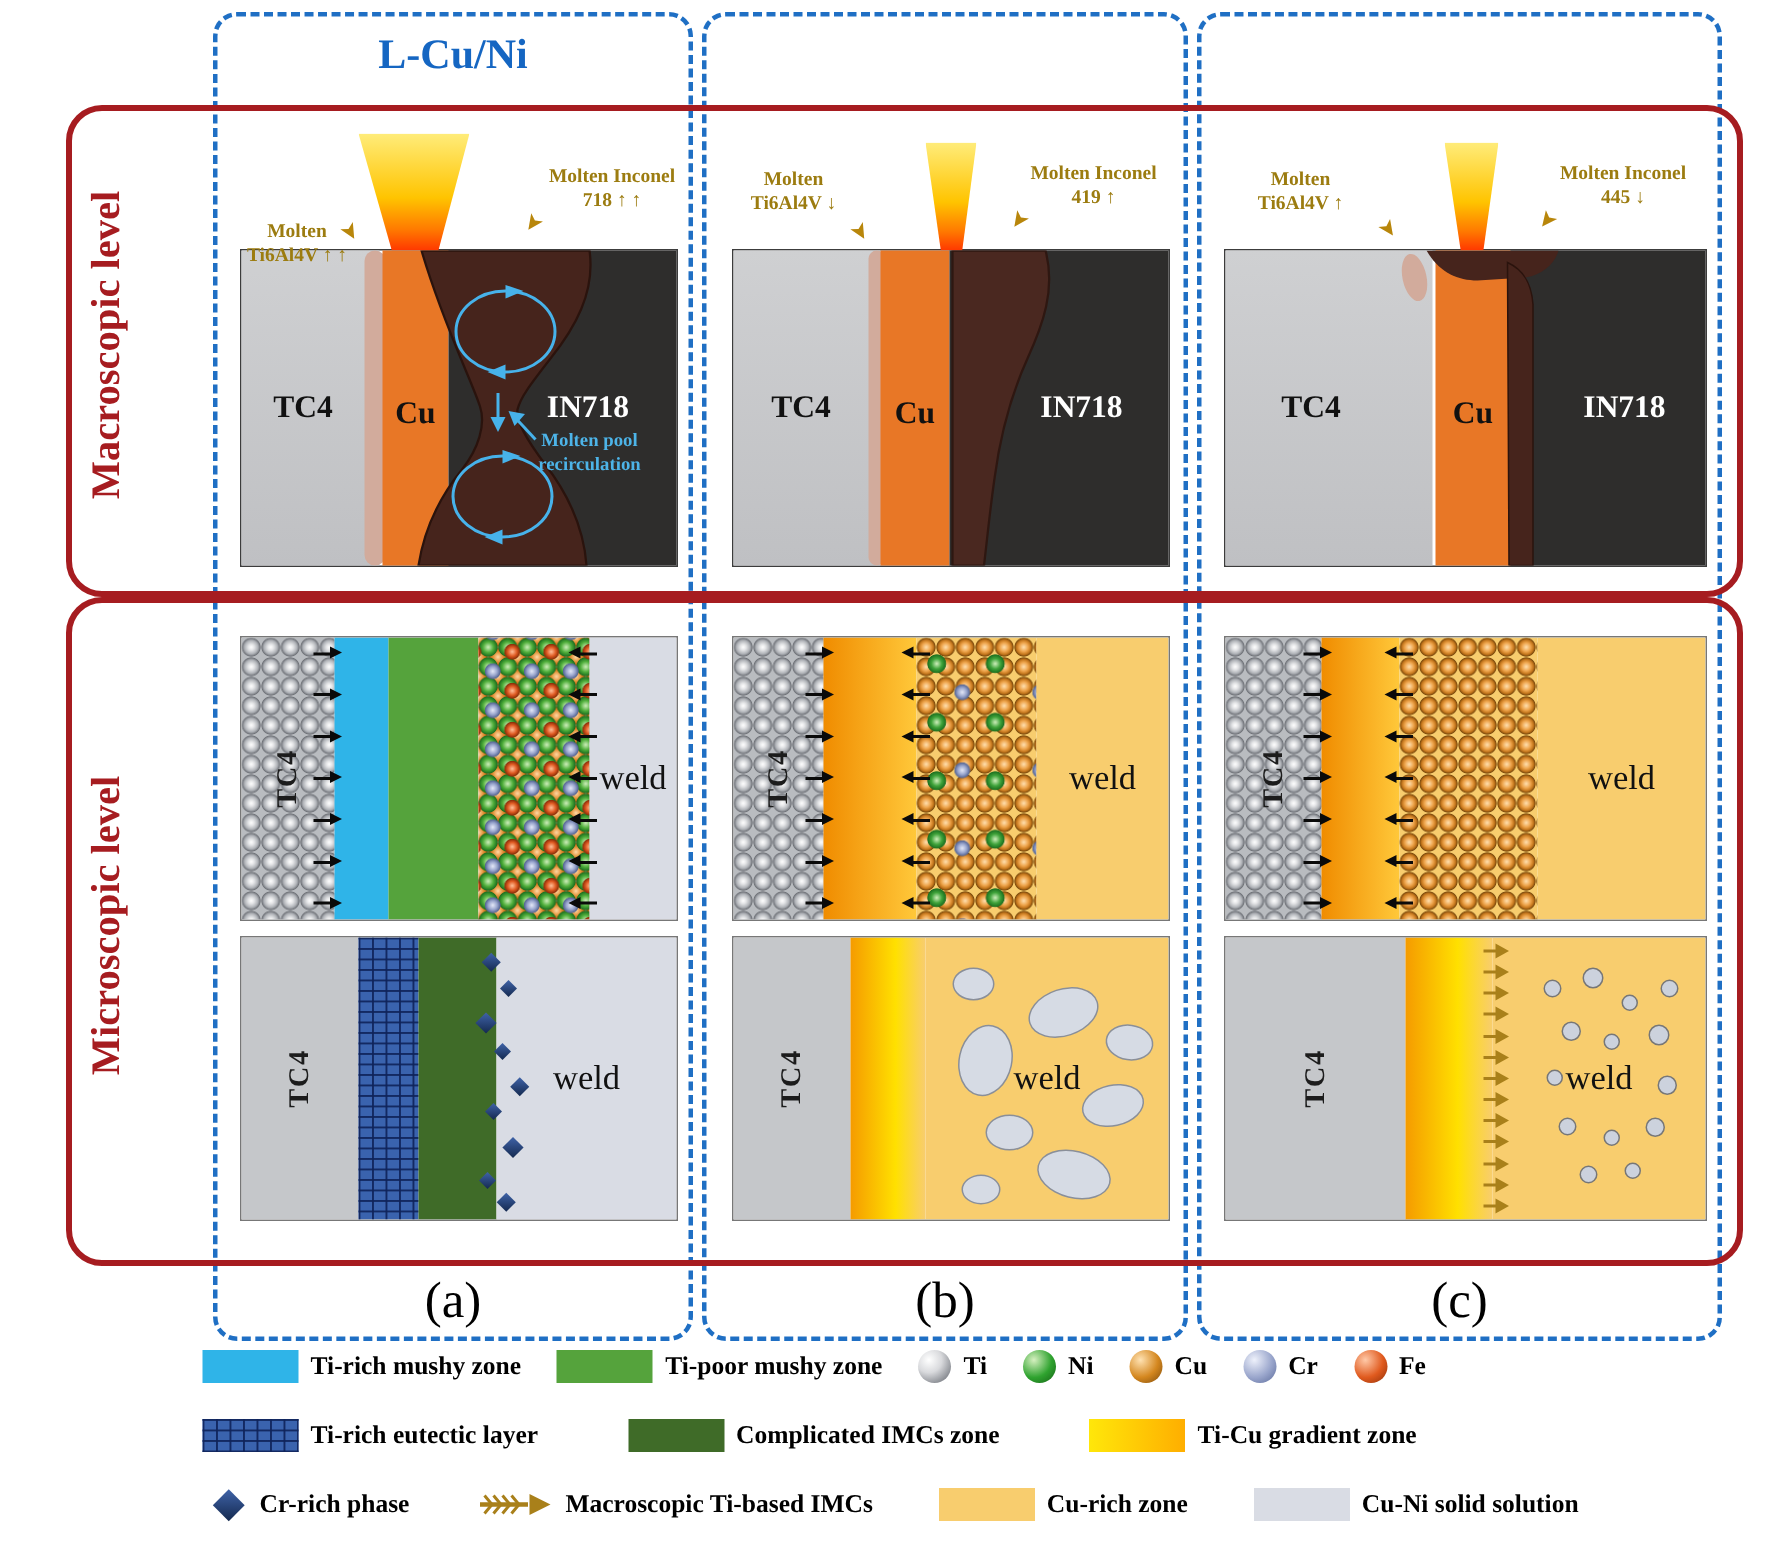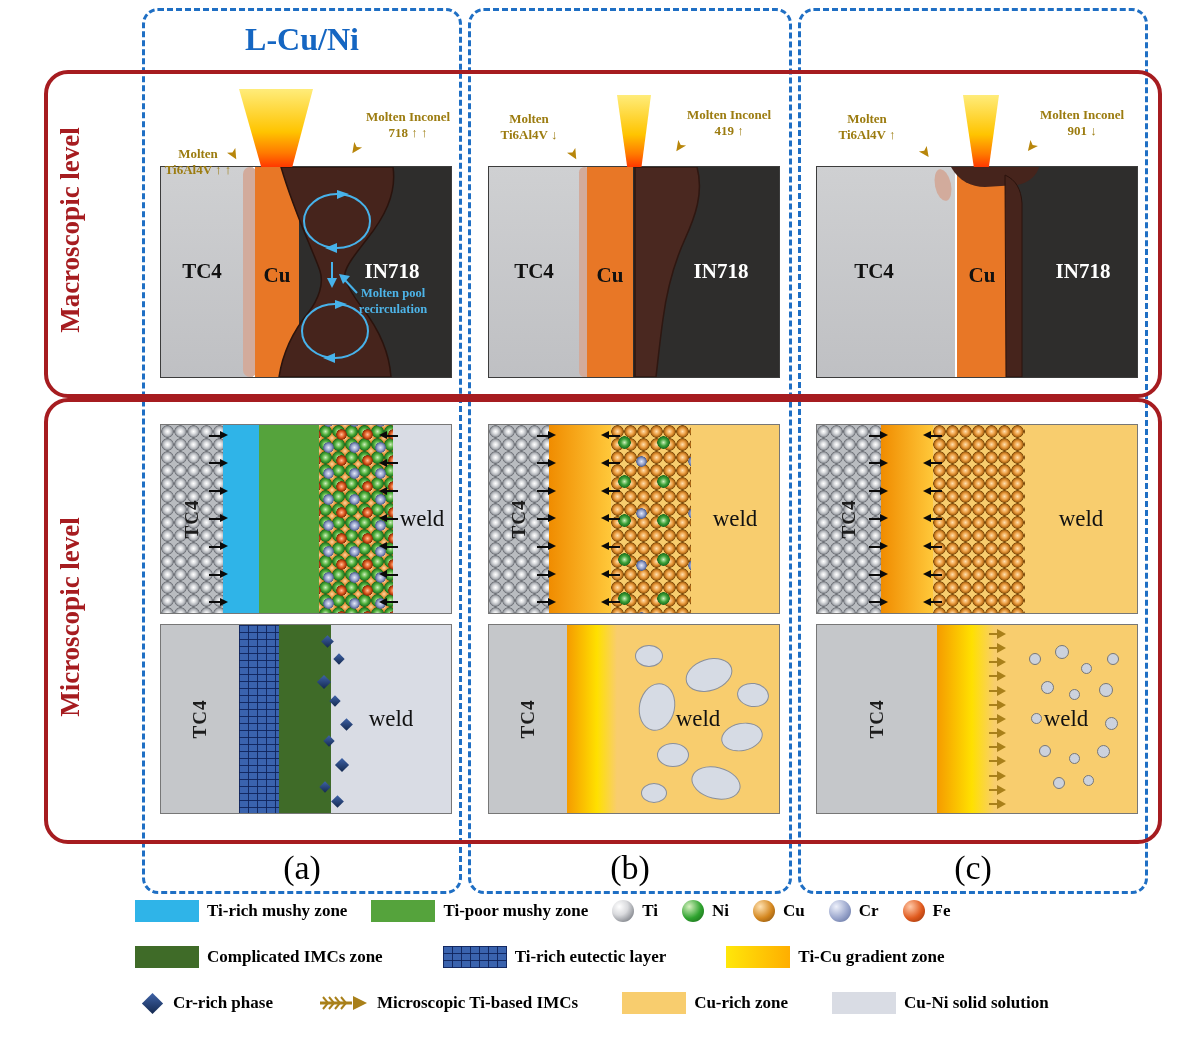--- a/index.html
+++ b/index.html
@@ -2,21 +2,21 @@
 <html><head>
 <meta charset="utf-8">
 <style>
   html,body{margin:0;padding:0;background:#fff;}
   .canvas{position:relative;width:1184px;height:1039px;background:#fff;overflow:hidden;
           font-family:"Liberation Serif","DejaVu Serif",serif;}
   .abs{position:absolute;}
   
   .dcol{position:absolute;border:3px dashed #1f6fc4;border-radius:16px;}
   .ctitle{position:absolute;top:10px;left:0;width:100%;text-align:center;
-          font-size:32px;font-weight:bold;color:#1566c2;}
+          font-size:28px;font-weight:bold;color:#1566c2;}
   .ccaption{position:absolute;bottom:4px;left:0;width:100%;text-align:center;
           font-size:34px;color:#000;}
   
   .rbox{position:absolute;border:4px solid #a61c20;border-radius:24px;}
   .seclab{position:absolute;color:#a61c20;font-weight:bold;font-size:27px;
           text-align:center;white-space:nowrap;transform:rotate(-90deg);}
   
   .mpanel{position:absolute;border:1px solid #3c3c3c;background:#fff;}
   .zone{position:absolute;top:0;height:100%;}
   .matlab{position:absolute;font-weight:bold;font-size:21px;color:#111;text-align:center;}
@@ -167,21 +167,21 @@
     <div class="zone" style="left:190px;width:130px;background:#2e2d2c;"></div>
     <svg class="abs" style="left:0;top:0;" width="320" height="210" viewBox="0 0 320 210">
       <path d="M134,0 C142,14 154,20 168,20 L200,18 C212,16 220,8 222,0 Z" fill="#46241c"></path>
       <path d="M188,8 C199,13 204,22 205,36 L205,210 H189 Z" fill="#46241c" stroke="#2a130d" stroke-width="1"></path>
     </svg>
     <span class="matlab" style="left:22px;top:92px;width:70px;">TC4</span>
     <span class="matlab" style="left:140px;top:96px;width:50px;">Cu</span>
     <span class="matlab" style="left:216px;top:92px;width:100px;color:#fff;">IN718</span>
     <div class="beam" style="left:146px;top:-72px;width:36px;height:72px;"></div>
     <div class="mlabel" style="left:6px;top:-56px;width:88px;">Molten Ti6Al4V ↑</div>
-    <div class="mlabel" style="left:214px;top:-60px;width:102px;">Molten Inconel 901 ↓</div>
+    <div class="mlabel" style="left:214px;top:-60px;width:102px;">Molten Inconel 445 ↓</div>
     <span class="gptr" style="left:102px;top:-22px;transform:rotate(55deg);">➤</span>
     <span class="gptr" style="left:208px;top:-28px;transform:rotate(128deg);">➤</span>
   </div>
 
   <div class="upanel" style="left:160px;top:424px;width:290px;height:188px;">
     <div class="zone sph-ti" style="left:0;width:62px;">
       <div class="vwrap">
           <span class="vtext">TC4</span>
         </div>
     </div>
@@ -382,45 +382,45 @@
       <span class="llab">Cr</span>
     </span>
     <span class="litem">
       <span class="lsp fe"></span>
       <span class="llab">Fe</span>
     </span>
   </div>
 
   <div class="lrow" style="left:135px;top:946px;gap:60px;">
     <span class="litem">
+      <span class="lsw eut"></span>
+      <span class="llab">Ti-rich eutectic layer</span>
+    </span>
+    <span class="litem">
       <span class="lsw" style="background:#3f6b28;"></span>
       <span class="llab">Complicated IMCs zone</span>
-    </span>
-    <span class="litem">
-      <span class="lsw eut"></span>
-      <span class="llab">Ti-rich eutectic layer</span>
     </span>
     <span class="litem">
       <span class="lsw" style="background:linear-gradient(90deg,#ffe70a,#ffae00);"></span>
       <span class="llab">Ti-Cu gradient zone</span>
     </span>
   </div>
 
   <div class="lrow" style="left:140px;top:992px;gap:44px;">
     <span class="litem">
       <span class="ldia"></span>
       <span class="llab">Cr-rich phase</span>
     </span>
     <span class="litem">
       <svg width="52" height="20" viewBox="0 0 52 20">
         <path d="M3 10 h32" stroke="#a9801a" stroke-width="3"></path>
         <path d="M6 16 L11 10 L6 4 M12 16 L17 10 L12 4 M18 16 L23 10 L18 4 M24 16 L29 10 L24 4" stroke="#a9801a" stroke-width="2" fill="none"></path>
         <polygon points="36,3 50,10 36,17" fill="#a9801a"></polygon>
       </svg>
-      <span class="llab">Microscopic Ti-based IMCs</span>
+      <span class="llab">Macroscopic Ti-based IMCs</span>
     </span>
     <span class="litem">
       <span class="lsw" style="background:#f8cd6e;"></span>
       <span class="llab">Cu-rich zone</span>
     </span>
     <span class="litem">
       <span class="lsw" style="background:#d9dce4;"></span>
       <span class="llab">Cu-Ni solid solution</span>
     </span>
   </div>

